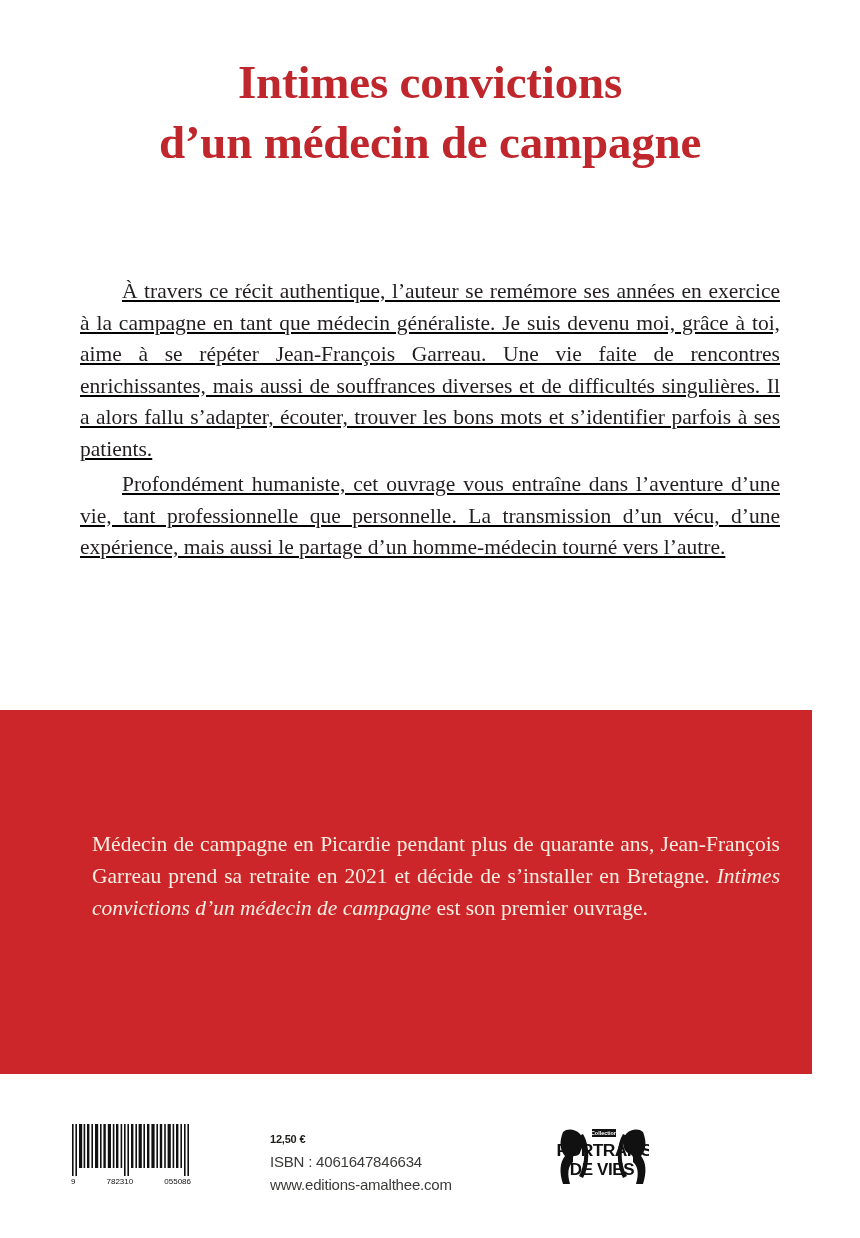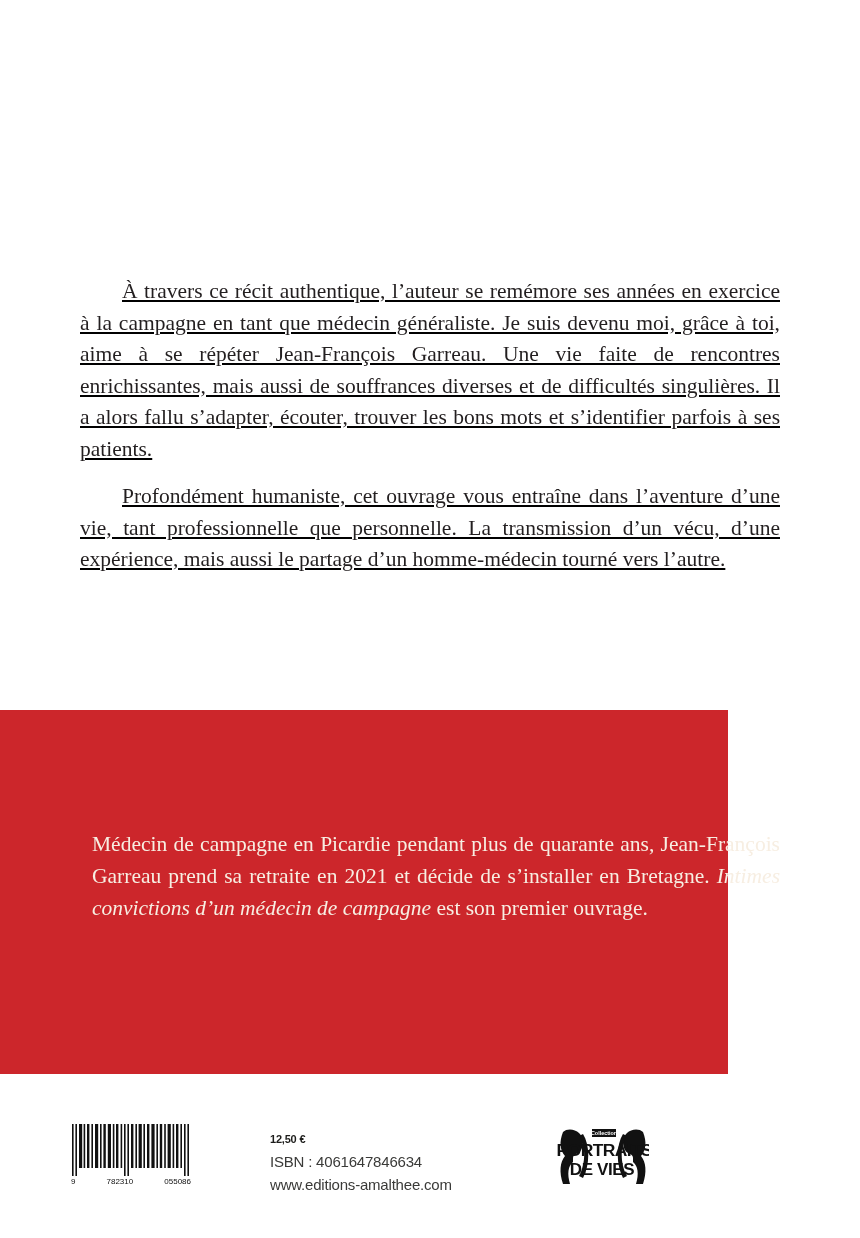--- a/index.html
+++ b/index.html
@@ -64,29 +64,29 @@
     margin: 0;
     text-align: justify;
     text-justify: inter-word;
     text-indent: 42px;
     font-family: "Liberation Serif", "DejaVu Serif", serif;
     font-size: 21.5px;
     line-height: 31.5px;
     color: #231f20;
   }
   .blurb p + p {
-    margin-top: 16px;
+    margin-top: 4px;
   }
 
   
   .red-panel {
     position: absolute;
     left: 0;
     top: 710px;
-    width: 728px;
+    width: 812px;
     height: 364px;
     background: #cc262b;
   }
   .bio {
     position: absolute;
     left: 92px;
     top: 118px;
     width: 688px;
   }
   .bio p {
@@ -172,20 +172,24 @@
   .collection-logo svg {
     display: block;
   }
 </style>
 </head>
 <body>
 
 <div class="cover">
 
   <div class="title-block">
+    <h1 class="book-title">
+      <span class="line">Intimes convictions</span>
+      <span class="line">d’un médecin de campagne</span>
+    </h1>
   </div>
 
   <div class="blurb">
     <p>À travers ce récit authentique, l’auteur se remémore ses années en exercice à la campagne en tant que médecin généraliste. Je suis devenu moi, grâce à toi, aime à se répéter Jean-François Garreau. Une vie faite de rencontres enrichissantes, mais aussi de souffrances diverses et de difficultés singulières. Il a alors fallu s’adapter, écouter, trouver les bons mots et s’identifier parfois à ses patients.</p>
     <p>Profondément humaniste, cet ouvrage vous entraîne dans l’aventure d’une vie, tant professionnelle que personnelle. La transmission d’un vécu, d’une expérience, mais aussi le partage d’un homme-médecin tourné vers l’autre.</p>
   </div>
 
   <div class="red-panel">
     <div class="bio">
       <p><span>Médecin de campagne en Picardie pendant plus de quarante ans, Jean-François Garreau prend sa retraite en 2021 et décide de s’installer en Bretagne. </span><span class="title-italic">Intimes convictions d’un médecin de campagne</span><span> est son premier ouvrage.</span></p>

